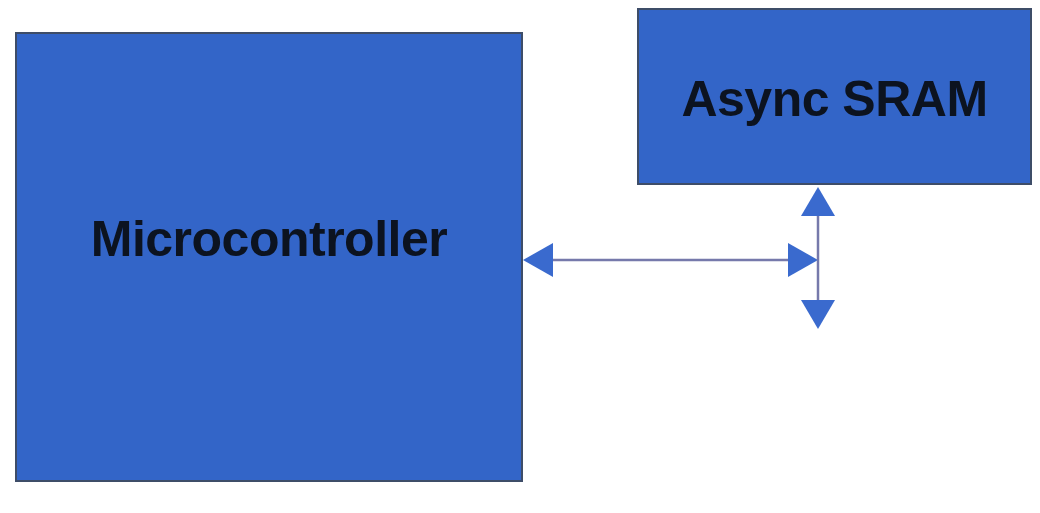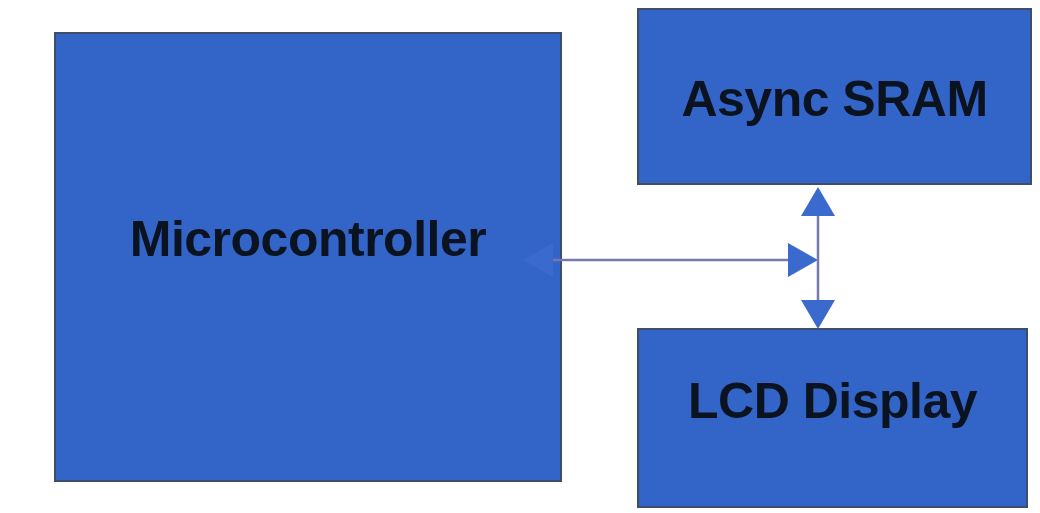--- a/index.html
+++ b/index.html
@@ -34,21 +34,20 @@
     flex-direction: column;
     align-items: center;
     justify-content: center;
     text-align: center;
     gap: 34px;
   }
   .node-microcontroller {
     left: 15px; top: 32px;
     width: 508px; height: 450px;
     padding-bottom: 36px;
-    margin-left: 39px;
   }
   .node-sram {
     left: 637px; top: 8px;
     width: 395px; height: 177px;
     line-height: 70px;
     padding-top: 4px;
   }
   .node-lcd {
     left: 637px; top: 328px;
     width: 391px; height: 180px;
@@ -76,23 +75,20 @@
 <div class="canvas">
 
   <div class="node node-microcontroller">
     <span>Microcontroller</span>
   </div>
 
   <div class="node node-sram">
     <span>Async SRAM</span>
   </div>
 
-  <div class="node node-lcd">
-    <span>LCD Display</span>
-  </div>
 
   <svg class="connectors" viewBox="0 0 1040 513" xmlns="http://www.w3.org/2000/svg">
 
     <g>
       <line class="arrow-line" x1="550" y1="260" x2="790" y2="260"></line>
       <polygon class="arrow-head" points="523,260 553,243 553,277"></polygon>
       <polygon class="arrow-head" points="818,260 788,243 788,277"></polygon>
     </g>
 
     <g>

